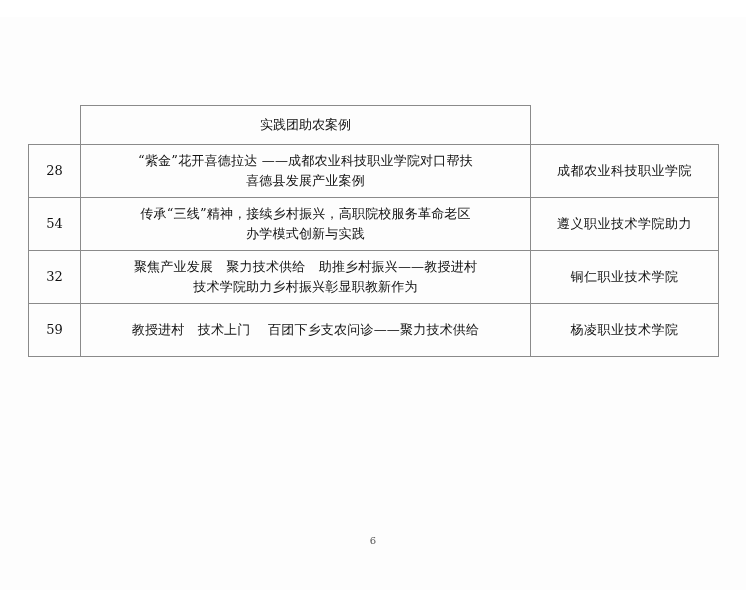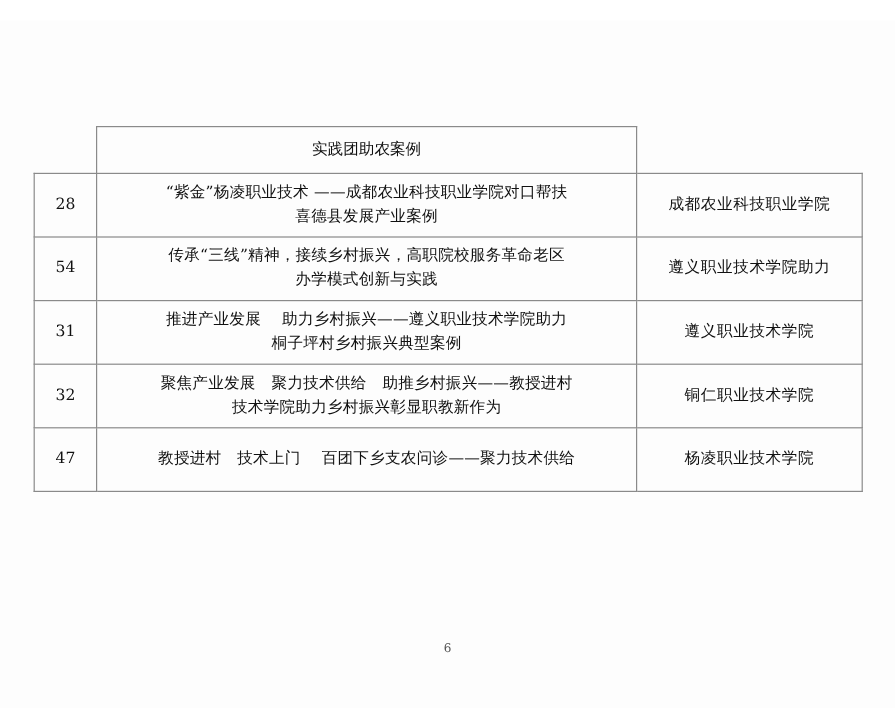--- a/index.html
+++ b/index.html
@@ -113,56 +113,48 @@
       <tr class="header-row">
         <td class="col-num hdr-blank-left"></td>
         <td class="col-title header-title">实践团助农案例</td>
         <td class="col-org hdr-blank-right"></td>
       </tr>
 
 
       <tr class="body-row">
         <td class="num-cell">28</td>
         <td class="title-cell">
-          <span class="line">“紫金”杨凌职业技术 ——成都农业科技职业学院对口帮扶</span>
+          <span class="line">“紫金”花开喜德拉达 ——成都农业科技职业学院对口帮扶</span>
           <span class="line">喜德县发展产业案例</span>
         </td>
         <td class="org-cell">成都农业科技职业学院</td>
       </tr>
 
       <tr class="body-row">
         <td class="num-cell">54</td>
         <td class="title-cell">
           <span class="line">传承“三线”精神，接续乡村振兴，高职院校服务革命老区</span>
           <span class="line">办学模式创新与实践</span>
         </td>
         <td class="org-cell">遵义职业技术学院助力</td>
       </tr>
 
 
-      <tr class="body-row">
-        <td class="num-cell">31</td>
-        <td class="title-cell">
-          <span class="line">推进产业发展　 助力乡村振兴——遵义职业技术学院助力</span>
-          <span class="line">桐子坪村乡村振兴典型案例</span>
-        </td>
-        <td class="org-cell">遵义职业技术学院</td>
-      </tr>
 
       <tr class="body-row">
         <td class="num-cell">32</td>
         <td class="title-cell">
           <span class="line">聚焦产业发展　聚力技术供给　助推乡村振兴——教授进村</span>
           <span class="line">技术学院助力乡村振兴彰显职教新作为</span>
         </td>
         <td class="org-cell">铜仁职业技术学院</td>
       </tr>
 
       <tr class="body-row">
-        <td class="num-cell">47</td>
+        <td class="num-cell">59</td>
         <td class="title-cell">
           <span class="line">教授进村　技术上门　 百团下乡支农问诊——聚力技术供给</span>
         </td>
         <td class="org-cell">杨凌职业技术学院</td>
       </tr>
     </tbody>
   </table>
 
   <div class="page-number">6</div>
 

